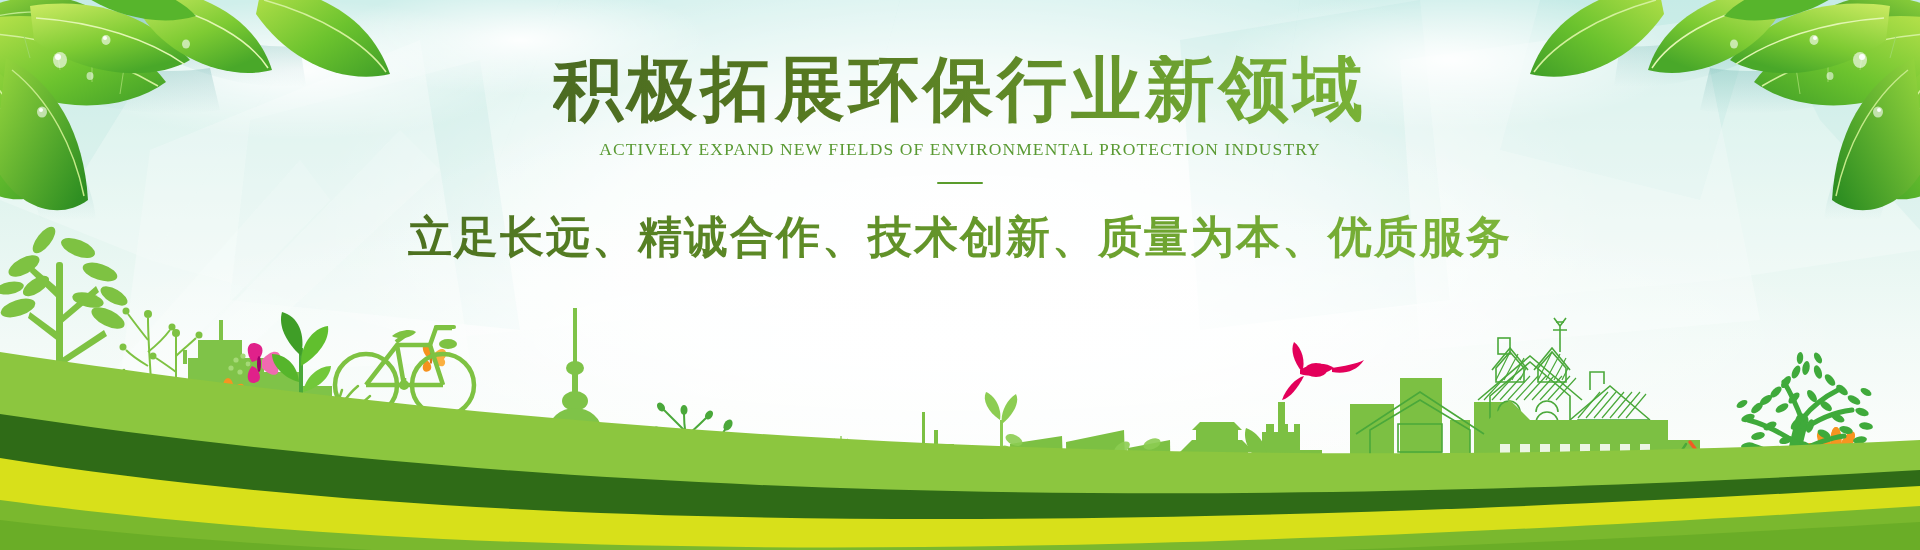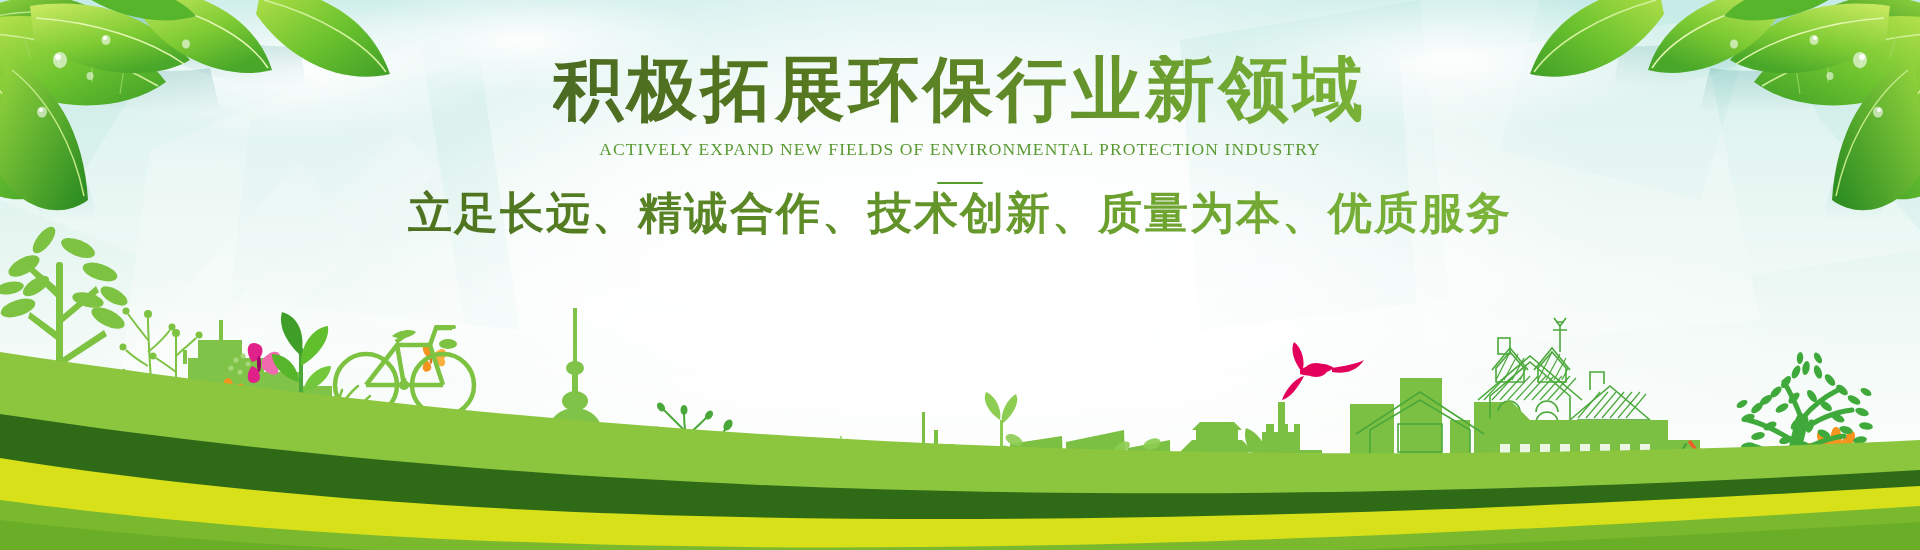--- a/index.html
+++ b/index.html
@@ -46,20 +46,21 @@
     font-size:17.5px;
     letter-spacing:1.1px;
     color:#5a9a33;
     white-space:nowrap;
   }
   #divider{
     margin-top:22px;
     width:46px;height:2px;background:#5a9c2c;border-radius:1px;
   }
   #slogan{
+    margin-top:24px;
     font-family:"Liberation Serif", serif;
     font-weight:bold;
     font-size:44px;
     letter-spacing:2px;
     background:linear-gradient(95deg,#4d7120 0%,#5d8b26 35%,#6da22f 65%,#7cb53a 100%);
     -webkit-background-clip:text;background-clip:text;
     -webkit-text-fill-color:transparent;color:#5d8b26;
   }
   
   svg{display:block;}

